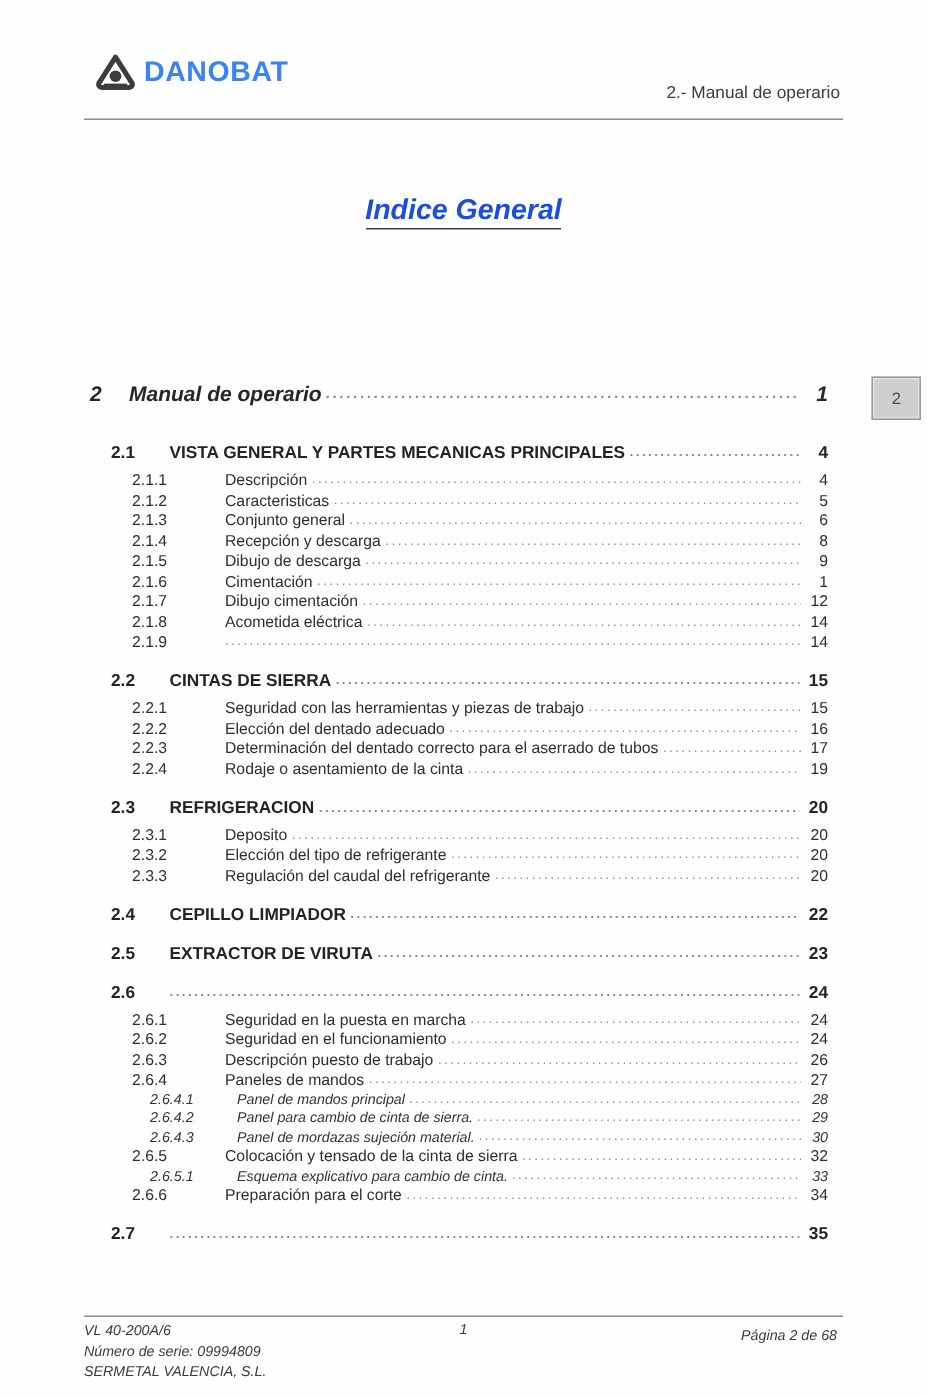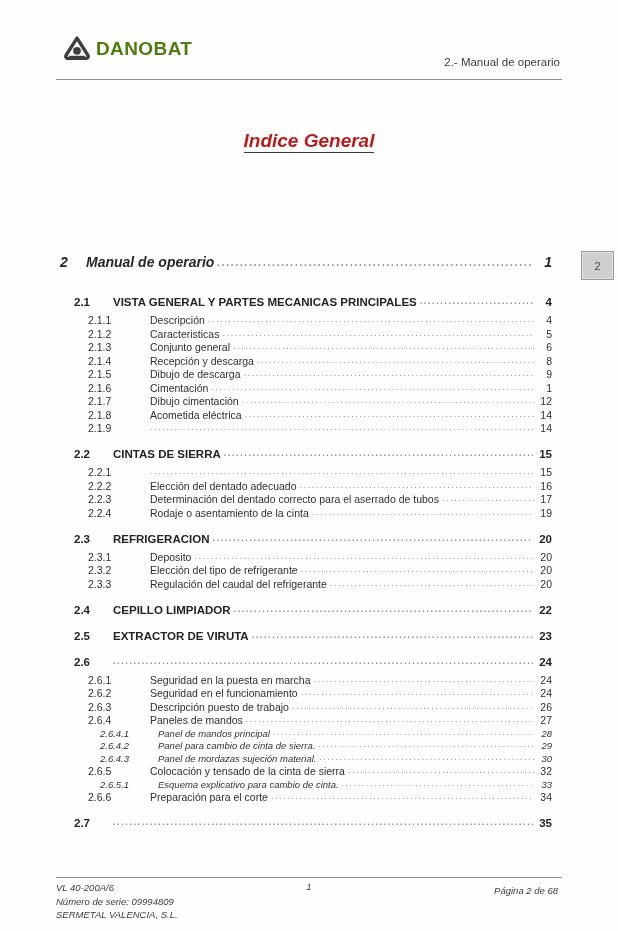--- a/index.html
+++ b/index.html
@@ -40,21 +40,21 @@
   }
   .brand-mark {
     width: 26px;
     height: 26px;
     display: block;
   }
   .brand-text {
     font-size: 19px;
     font-weight: bold;
     letter-spacing: 0.4px;
-    color: #4d7c0f;
+    color: #3b82f6;
   }
   .header-right {
     position: absolute;
     right: 2px;
     top: 22px;
     font-size: 11.5px;
     color: #3c3c3c;
     white-space: nowrap;
   }
   .header-rule {
@@ -69,21 +69,21 @@
   
   .doc-title {
     position: absolute;
     left: 0;
     right: 0;
     top: 130px;
     text-align: center;
     font-size: 19px;
     font-weight: bold;
     font-style: italic;
-    color: #b91c1c;
+    color: #1d4ed8;
   }
   .doc-title span {
     border-bottom: 1.4px solid #3a3a3a;
     padding-bottom: 1px;
   }
 
   
   .side-tab {
     position: absolute;
     left: 581px;
@@ -314,20 +314,21 @@
         <span class="toc-page">14</span>
       </div>
       <div class="toc-row lvl2 gap-top">
         <span class="toc-num">2.2</span>
         <span class="toc-label">CINTAS DE SIERRA</span>
         <span class="toc-dots">...........................................................................................................................................</span>
         <span class="toc-page">15</span>
       </div>
       <div class="toc-row lvl3">
         <span class="toc-num">2.2.1</span>
+        <span class="toc-label">Seguridad con las herramientas y piezas de trabajo</span>
         <span class="toc-dots">...........................................................................................................................................</span>
         <span class="toc-page">15</span>
       </div>
       <div class="toc-row lvl3">
         <span class="toc-num">2.2.2</span>
         <span class="toc-label">Elección del dentado adecuado</span>
         <span class="toc-dots">...........................................................................................................................................</span>
         <span class="toc-page">16</span>
       </div>
       <div class="toc-row lvl3">

